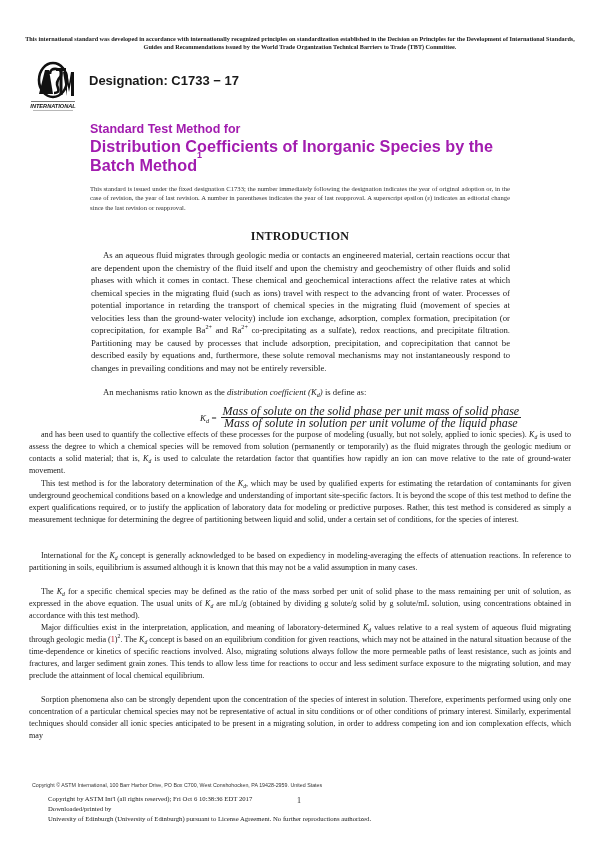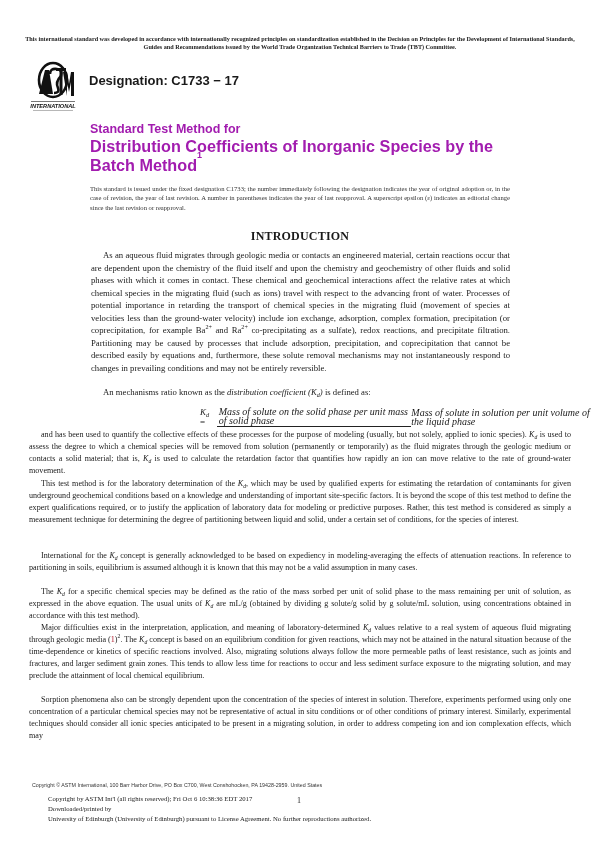--- a/index.html
+++ b/index.html
@@ -14,21 +14,21 @@
   .issuance { position:absolute; top:184px; left:90px; width:420px; font-size:6.6px; line-height:9.4px; text-align:justify; color:#333; }
   .intro-head { position:absolute; top:229px; left:0; width:600px; text-align:center; font-weight:bold; font-size:12px; letter-spacing:0.2px; }
   .para-a { position:absolute; left:91px; width:419px; font-size:8.7px; line-height:12.5px; text-align:justify; text-align-last:left; }
   .para-b { position:absolute; left:29px; width:542px; font-size:8.1px; line-height:12.1px; text-align:justify; text-align-last:left; }
   .indent { text-indent:12px; }
   i { font-style:italic; }
   sub { font-size:70%; vertical-align:-2px; line-height:0; }
   sup { font-size:70%; vertical-align:4px; line-height:0; }
   .formula { position:absolute; top:407px; left:200px; display:flex; align-items:center; font-style:italic; }
   .formula .lhs { font-size:9px; margin-right:4px; }
-  .frac { display:flex; font-size:10px; line-height:9px; }
+  .frac { display:flex; flex-direction:column; align-items:center; font-size:12px; line-height:9px; }
   .frac .num { border-bottom:0.8px solid #222; padding:0 2px 1px; }
   .frac .den { padding-top:1px; }
   .ref { color:#b0182b; font-style:normal; }
   .copyright1 { position:absolute; top:782px; left:32px; font-family:"Liberation Sans", sans-serif; font-size:5.3px; color:#333; }
   .footer { position:absolute; top:794px; left:48px; font-size:6.7px; line-height:10.2px; color:#222; }
   .pagenum { position:absolute; top:796px; left:297px; font-size:8px; color:#222; }
 </style>
 </head>
 <body>
 
@@ -52,21 +52,21 @@
   <div class="title-pre">Standard Test Method for</div>
   <div class="title-main"><span>Distribution Coefficients of Inorganic Species by the Batch Method</span><sup>1</sup></div>
 </div>
 
 <div class="issuance">This standard is issued under the fixed designation C1733; the number immediately following the designation indicates the year of original adoption or, in the case of revision, the year of last revision. A number in parentheses indicates the year of last reapproval. A superscript epsilon (ε) indicates an editorial change since the last revision or reapproval.</div>
 
 <div class="intro-head">INTRODUCTION</div>
 
 <div class="para-a indent" style="top:249px;"><span>As an aqueous fluid migrates through geologic media or contacts an engineered material, certain reactions occur that are dependent upon the chemistry of the fluid itself and upon the chemistry and geochemistry of other fluids and solid phases with which it comes in contact. These chemical and geochemical interactions affect the relative rates at which chemical species in the migrating fluid (such as ions) travel with respect to the advancing front of water. Processes of potential importance in retarding the transport of chemical species in the migrating fluid (movement of species at velocities less than the ground-water velocity) include ion exchange, adsorption, complex formation, precipitation (or coprecipitation, for example Ba</span><sup>2+</sup><span> and Ra</span><sup>2+</sup><span> co-precipitating as a sulfate), redox reactions, and precipitate filtration. Partitioning may be caused by processes that include adsorption, precipitation, and coprecipitation that cannot be described easily by equations and, furthermore, these solute removal mechanisms may not instantaneously respond to changes in prevailing conditions and may not be entirely reversible.</span></div>
 
-<div class="para-a indent" style="top:386px;"><span>An mechanisms ratio known as the </span><i><span>distribution coefficient (K</span><sub>d</sub><span>)</span></i><span> is defined as:</span></div>
+<div class="para-a indent" style="top:386px;"><span>An mechanisms ratio known as the </span><i><span>distribution coefficient (K</span><sub>d</sub><span>)</span></i><span> is define as:</span></div>
 
 <div class="formula">
   <span class="lhs"><span>K</span><sub>d</sub> <span style="font-style:normal">=</span></span>
   <div class="frac">
     <div class="num">Mass of solute on the solid phase per unit mass of solid phase</div>
     <div class="den">Mass of solute in solution per unit volume of the liquid phase</div>
   </div>
 </div>
 
 <div class="para-b" style="top:429px;"><span style="padding-left:12px">and has been used to quantify the collective effects of these processes for the purpose of modeling (usually, but not solely, applied to ionic species). </span><i><span>K</span><sub>d</sub></i><span> is used to assess the degree to which a chemical species will be removed from solution (permanently or temporarily) as the fluid migrates through the geologic medium or contacts a solid material; that is, </span><i><span>K</span><sub>d</sub></i><span> is used to calculate the retardation factor that quantifies how rapidly an ion can move relative to the rate of ground-water movement.</span></div>

